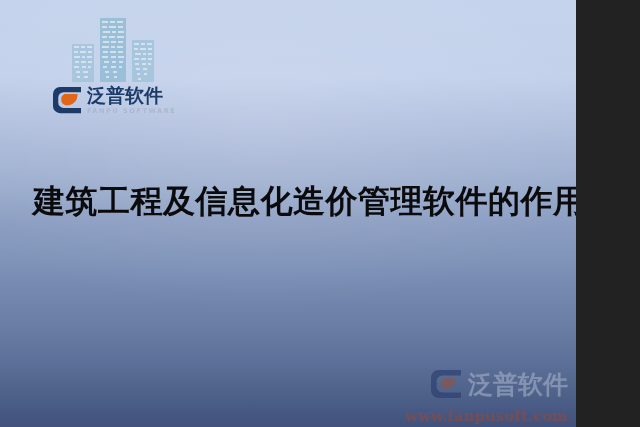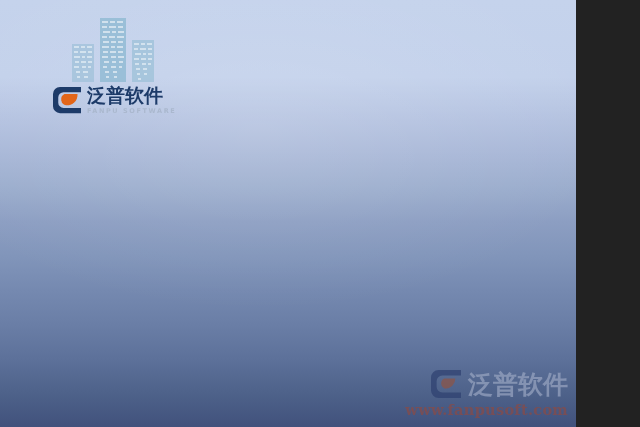--- a/index.html
+++ b/index.html
@@ -115,21 +115,21 @@
   #wm-mark { width: 34px; height: 30px; display:block; }
   #wm-cn {
     font-size: 25px;
     font-weight: 700;
     color: #9aa6c2;
     white-space: nowrap;
     line-height: 1;
     font-family: "DejaVu Sans", "Liberation Sans", sans-serif;
   }
   #wm-url {
-    margin-top: 2px;
+    margin-top: 8px;
     text-align: right;
     font-size: 14.5px;
     font-weight: 700;
     color: #8c4a44;
     letter-spacing: 0.3px;
     white-space: nowrap;
     font-family: "DejaVu Serif", "Liberation Serif", serif;
   }
 </style>
 </head>
@@ -237,20 +237,21 @@
         <path d="M14 9 H29 A12 12 0 0 1 16 22 A7 7 0 0 1 14 9 Z" fill="#e2661a"></path>
         <path d="M15 10 A6 6 0 0 0 16 21 A11 11 0 0 0 27 10 Z" fill="#e2661a"></path>
       </svg>
       <div id="logo-words">
         <div id="logo-cn">泛普软件</div>
         <div id="logo-en">FANPU SOFTWARE</div>
       </div>
     </div>
   </div>
 
+  <div id="headline">建筑工程及信息化造价管理软件的作用</div>
 
   <div id="watermark">
     <div id="wm-row">
       <svg id="wm-mark" viewBox="0 0 34 32" xmlns="http://www.w3.org/2000/svg">
         <path d="M9 1 H33 L33 7 H13 A6 6 0 0 0 7 13 V19 A6 6 0 0 0 13 25 H33 L33 31 H9 A8 8 0 0 1 1 23 V9 A8 8 0 0 1 9 1 Z" fill="#2e4070"></path>
         <path d="M15 10 A6 6 0 0 0 16 21 A11 11 0 0 0 27 10 Z" fill="#8f5444"></path>
       </svg>
       <div id="wm-cn">泛普软件</div>
     </div>
     <div id="wm-url">www.fanpusoft.com</div>

